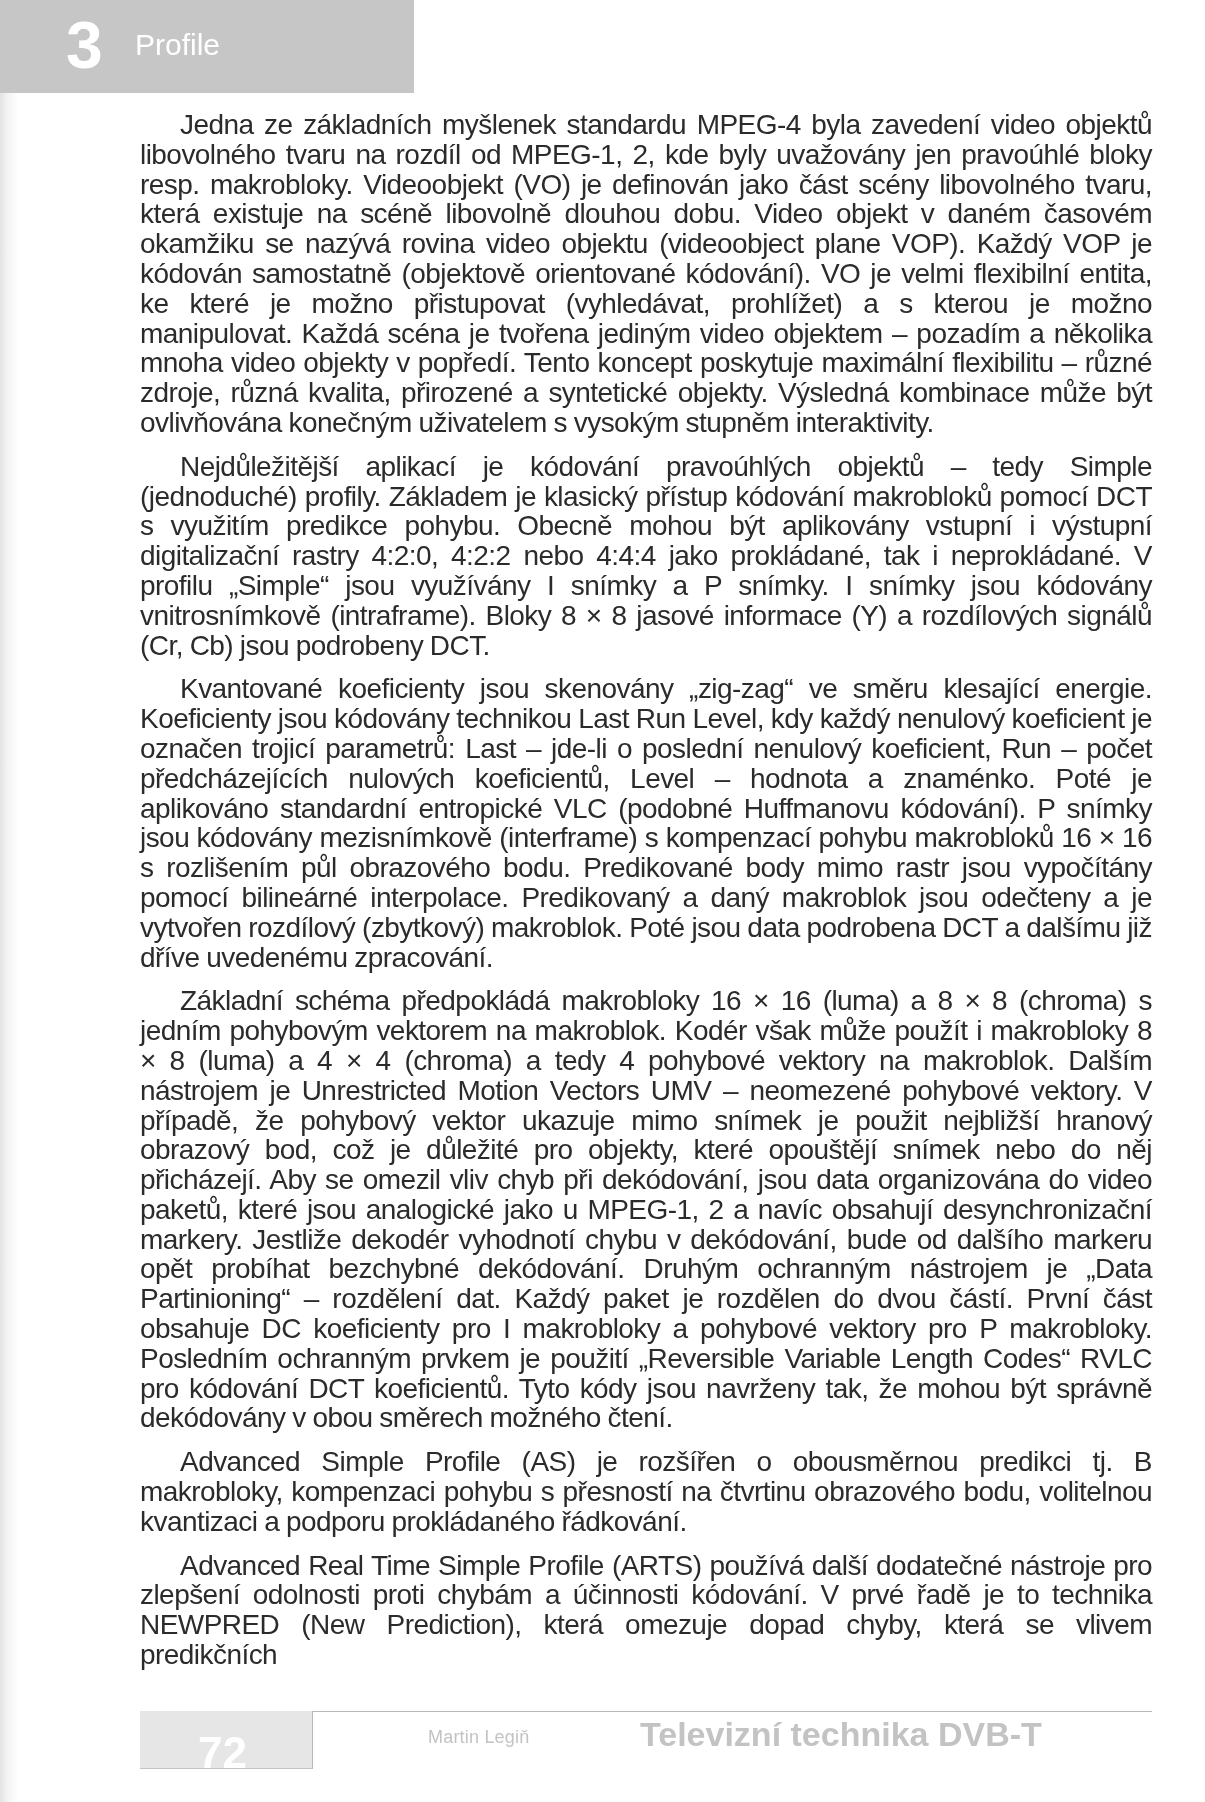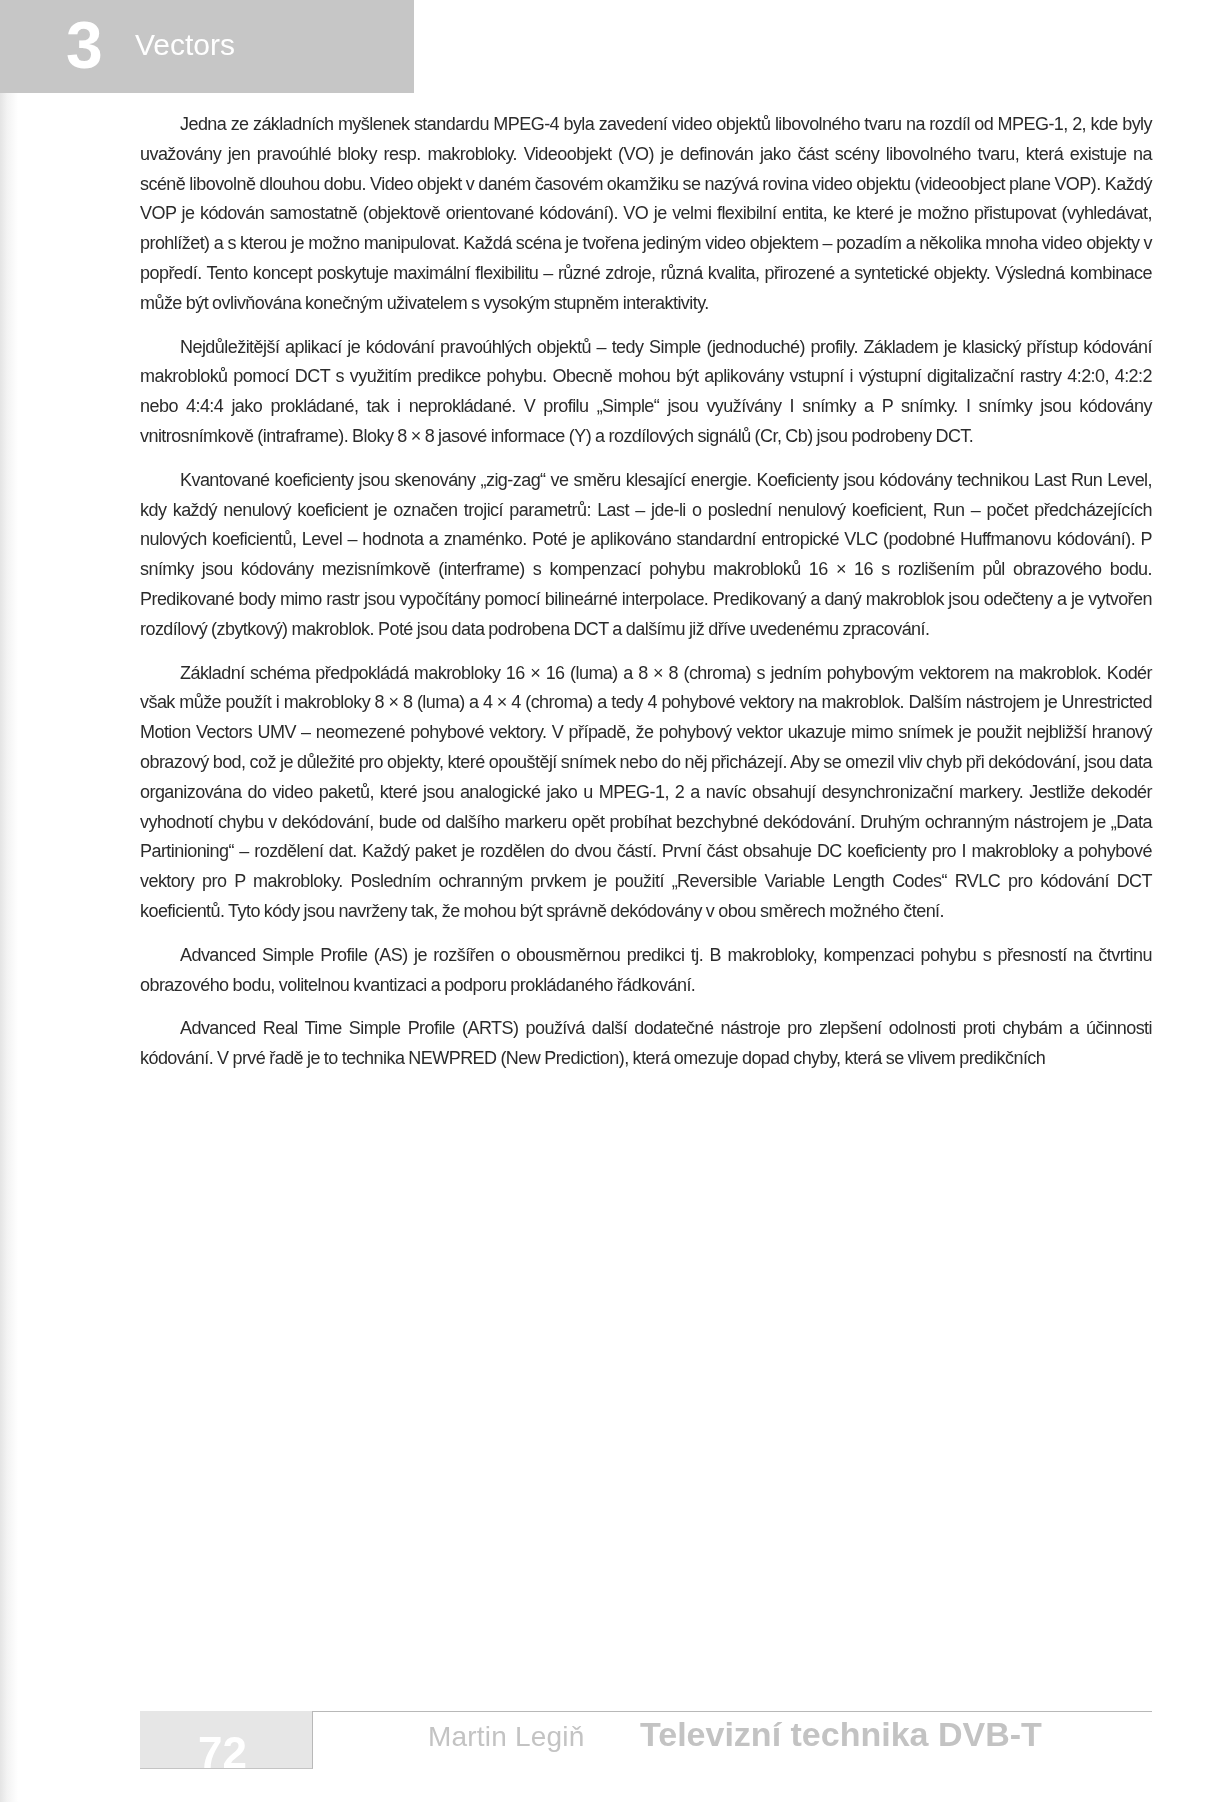--- a/index.html
+++ b/index.html
@@ -24,55 +24,55 @@
   }
   .chapter-label {
     position:absolute; left:135px; top:25px;
     font-size:30px; line-height:40px; color:#ffffff;
   }
   .body-text {
     position:absolute; left:140px; top:110px; width:1012px;
   }
   .para {
     margin:0 0 14px 0;
-    font-size:18px; line-height:29.8px;
+    font-size:28px; line-height:29.8px;
     text-align:justify; text-indent:40px;
     letter-spacing:-0.55px; word-spacing:-0.5px;
     color:#2b2b2b;
   }
   .footer-box {
     position:absolute; left:140px; top:1711px; width:172px; height:57px;
     background:#e6e6e6;
     border-right:1px solid #b8b8b8; border-bottom:1px solid #c4c4c4;
   }
   .footer-rule {
     position:absolute; left:312px; top:1711px; width:840px; height:1px;
     background:#b8b8b8;
   }
   .page-number {
     position:absolute; left:198px; top:1712px;
     font-weight:bold; font-size:44px; line-height:54px; color:#ffffff;margin-top:14px;
   }
   .footer-author {
     position:absolute; left:428px; top:1720px;
-    font-size:28px; line-height:34px; color:#c3c3c3; letter-spacing:0.2px;
+    font-size:18px; line-height:34px; color:#c3c3c3; letter-spacing:0.2px;
   }
   .footer-title {
     position:absolute; left:640px; top:1714px;
     font-weight:bold; font-size:34px; line-height:40px; color:#c3c3c3;
   }
 </style>
 </head>
 <body>
 
 <div class="edge-shadow"></div>
 
 <div class="chapter-banner">
   <span class="chapter-num">3</span>
-  <span class="chapter-label">Vectors</span>
+  <span class="chapter-label">Profile</span>
 </div>
 
 <div class="body-text">
   <p class="para">Jedna ze základních myšlenek standardu MPEG-4 byla zavedení video objektů libovolného tvaru na rozdíl od MPEG-1, 2, kde byly uvažovány jen pravoúhlé bloky resp. makrobloky. Videoobjekt (VO) je definován jako část scény libovolného tvaru, která existuje na scéně libovolně dlouhou dobu. Video objekt v daném časovém okamžiku se nazývá rovina video objektu (videoobject plane VOP). Každý VOP je kódován samostatně (objektově orientované kódování). VO je velmi flexibilní entita, ke které je možno přistupovat (vyhledávat, prohlížet) a s kterou je možno manipulovat. Každá scéna je tvořena jediným video objektem – pozadím a několika mnoha video objekty v popředí. Tento koncept poskytuje maximální flexibilitu – různé zdroje, různá kvalita, přirozené a syntetické objekty. Výsledná kombinace může být ovlivňována konečným uživatelem s vysokým stupněm interaktivity.</p>
   <p class="para">Nejdůležitější aplikací je kódování pravoúhlých objektů – tedy Simple (jednoduché) profily. Základem je klasický přístup kódování makrobloků pomocí DCT s využitím predikce pohybu. Obecně mohou být aplikovány vstupní i výstupní digitalizační rastry 4:2:0, 4:2:2 nebo 4:4:4 jako prokládané, tak i neprokládané. V profilu „Simple“ jsou využívány I snímky a P snímky. I snímky jsou kódovány vnitrosnímkově (intraframe). Bloky 8 × 8 jasové informace (Y) a rozdílových signálů (Cr, Cb) jsou podrobeny DCT.</p>
   <p class="para">Kvantované koeficienty jsou skenovány „zig-zag“ ve směru klesající energie. Koeficienty jsou kódovány technikou Last Run Level, kdy každý nenulový koeficient je označen trojicí parametrů: Last – jde-li o poslední nenulový koeficient, Run – počet předcházejících nulových koeficientů, Level – hodnota a znaménko. Poté je aplikováno standardní entropické VLC (podobné Huffmanovu kódování). P snímky jsou kódovány mezisnímkově (interframe) s kompenzací pohybu makrobloků 16 × 16 s rozlišením půl obrazového bodu. Predikované body mimo rastr jsou vypočítány pomocí bilineárné interpolace. Predikovaný a daný makroblok jsou odečteny a je vytvořen rozdílový (zbytkový) makroblok. Poté jsou data podrobena DCT a dalšímu již dříve uvedenému zpracování.</p>
   <p class="para">Základní schéma předpokládá makrobloky 16 × 16 (luma) a 8 × 8 (chroma) s jedním pohybovým vektorem na makroblok. Kodér však může použít i makrobloky 8 × 8 (luma) a 4 × 4 (chroma) a tedy 4 pohybové vektory na makroblok. Dalším nástrojem je Unrestricted Motion Vectors UMV – neomezené pohybové vektory. V případě, že pohybový vektor ukazuje mimo snímek je použit nejbližší hranový obrazový bod, což je důležité pro objekty, které opouštějí snímek nebo do něj přicházejí. Aby se omezil vliv chyb při dekódování, jsou data organizována do video paketů, které jsou analogické jako u MPEG-1, 2 a navíc obsahují desynchronizační markery. Jestliže dekodér vyhodnotí chybu v dekódování, bude od dalšího markeru opět probíhat bezchybné dekódování. Druhým ochranným nástrojem je „Data Partinioning“ – rozdělení dat. Každý paket je rozdělen do dvou částí. První část obsahuje DC koeficienty pro I makrobloky a pohybové vektory pro P makrobloky. Posledním ochranným prvkem je použití „Reversible Variable Length Codes“ RVLC pro kódování DCT koeficientů. Tyto kódy jsou navrženy tak, že mohou být správně dekódovány v obou směrech možného čtení.</p>
   <p class="para">Advanced Simple Profile (AS) je rozšířen o obousměrnou predikci tj. B makrobloky, kompenzaci pohybu s přesností na čtvrtinu obrazového bodu, volitelnou kvantizaci a podporu prokládaného řádkování.</p>
   <p class="para">Advanced Real Time Simple Profile (ARTS) používá další dodatečné nástroje pro zlepšení odolnosti proti chybám a účinnosti kódování. V prvé řadě je to technika NEWPRED (New Prediction), která omezuje dopad chyby, která se vlivem predikčních</p>
 </div>

